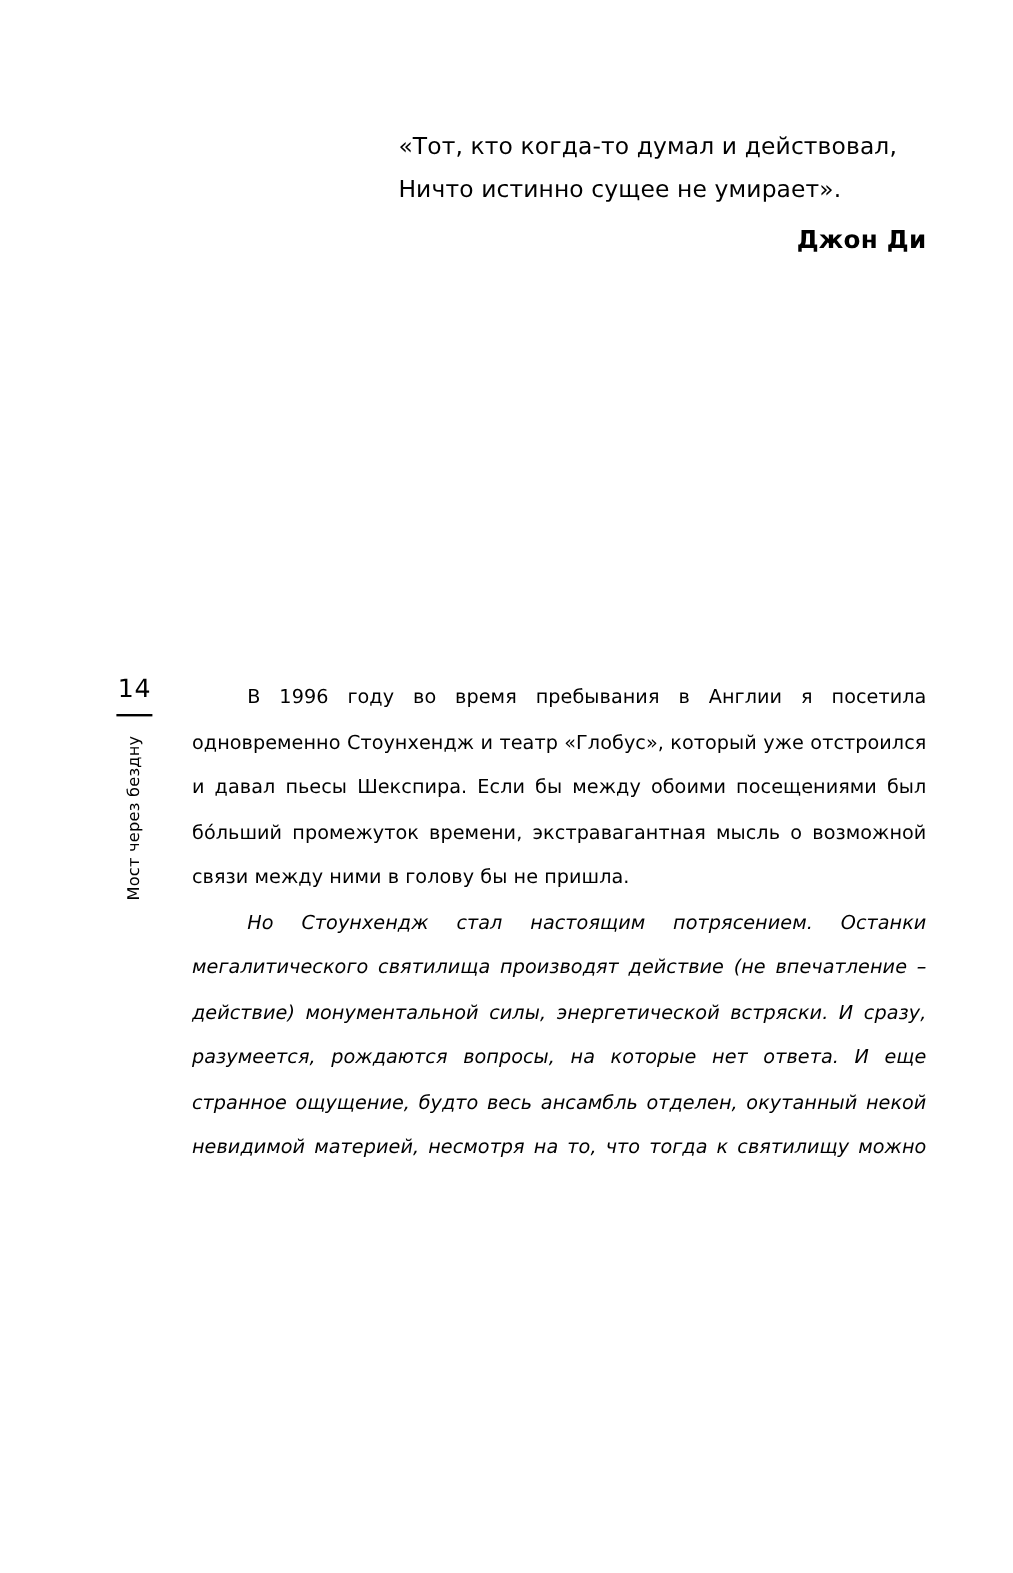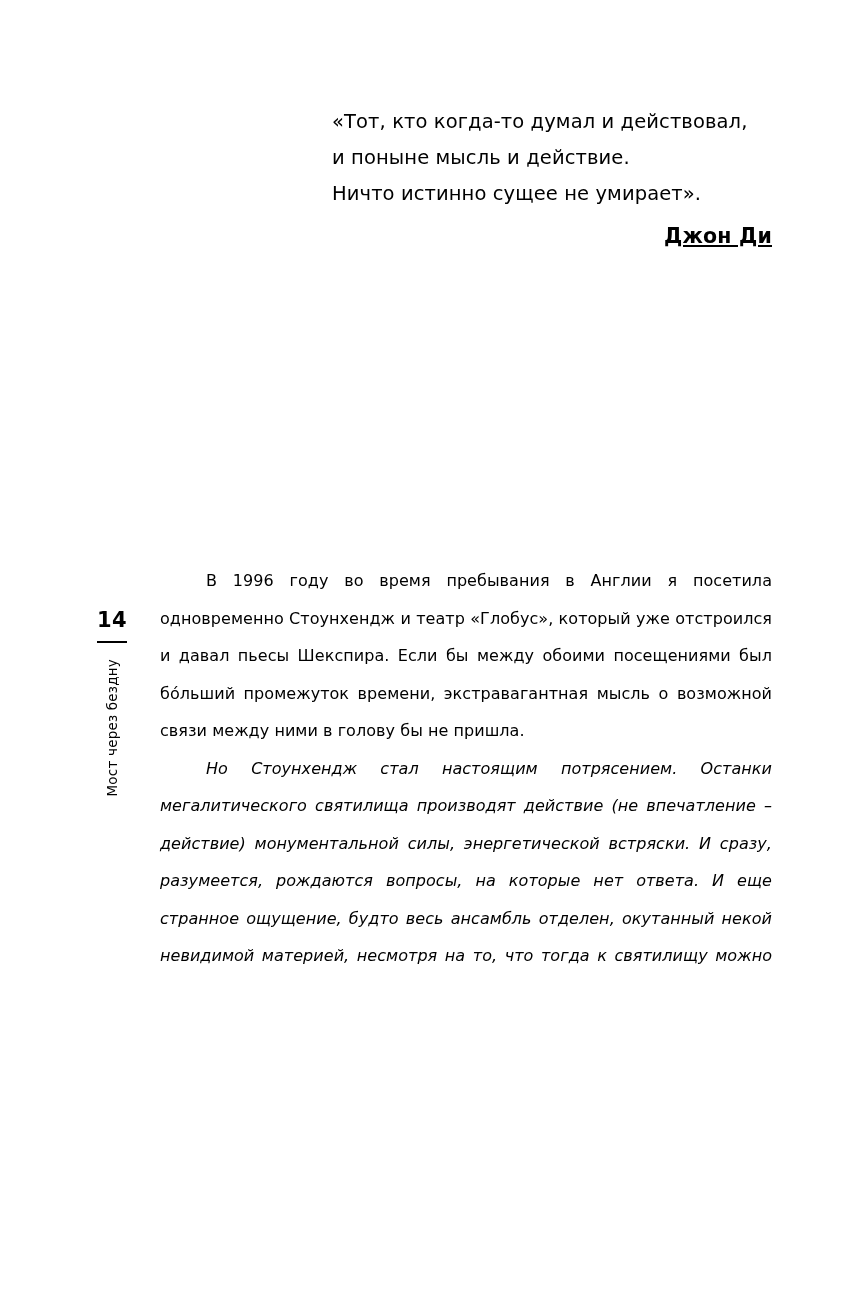--- a/index.html
+++ b/index.html
@@ -29,37 +29,35 @@
     line-height: 36px;
     letter-spacing: 0.1px;
     white-space: nowrap;
   }
   .epigraph-author {
     margin-top: 12px;
     text-align: right;
     font-size: 20.5px;
     font-weight: bold;
     letter-spacing: 0.2px;
-    text-decoration: underline;
   }
 
   
   .margin-block {
     position: absolute;
     left: 86px;
     top: 562px;
     width: 52px;
     text-align: center;
   }
   .page-number {
     font-size: 21px;
-    font-weight: bold;
+    font-weight: normal;
     line-height: 24px;
     letter-spacing: 0.5px;
-    margin-top: 46px;
   }
   .rule {
     width: 30px;
     height: 2px;
     background: #000000;
     margin: 9px auto 0 auto;
   }
   .vertical-title {
     margin-top: 16px;
     font-size: 13.5px;
@@ -96,21 +94,20 @@
     font-style: italic;
   }
 </style>
 </head>
 <body>
 
 <div class="page">
 
   <div class="epigraph">
     <div class="epigraph-line">«Тот, кто когда-то думал и действовал,</div>
-    <div class="epigraph-line">и поныне мысль и действие.</div>
     <div class="epigraph-line">Ничто истинно сущее не умирает».</div>
     <div class="epigraph-author">Джон Ди</div>
   </div>
 
   <div class="margin-block">
     <div class="page-number">14</div>
     <div class="rule"></div>
     <div class="vertical-title">Мост через бездну</div>
   </div>
 

